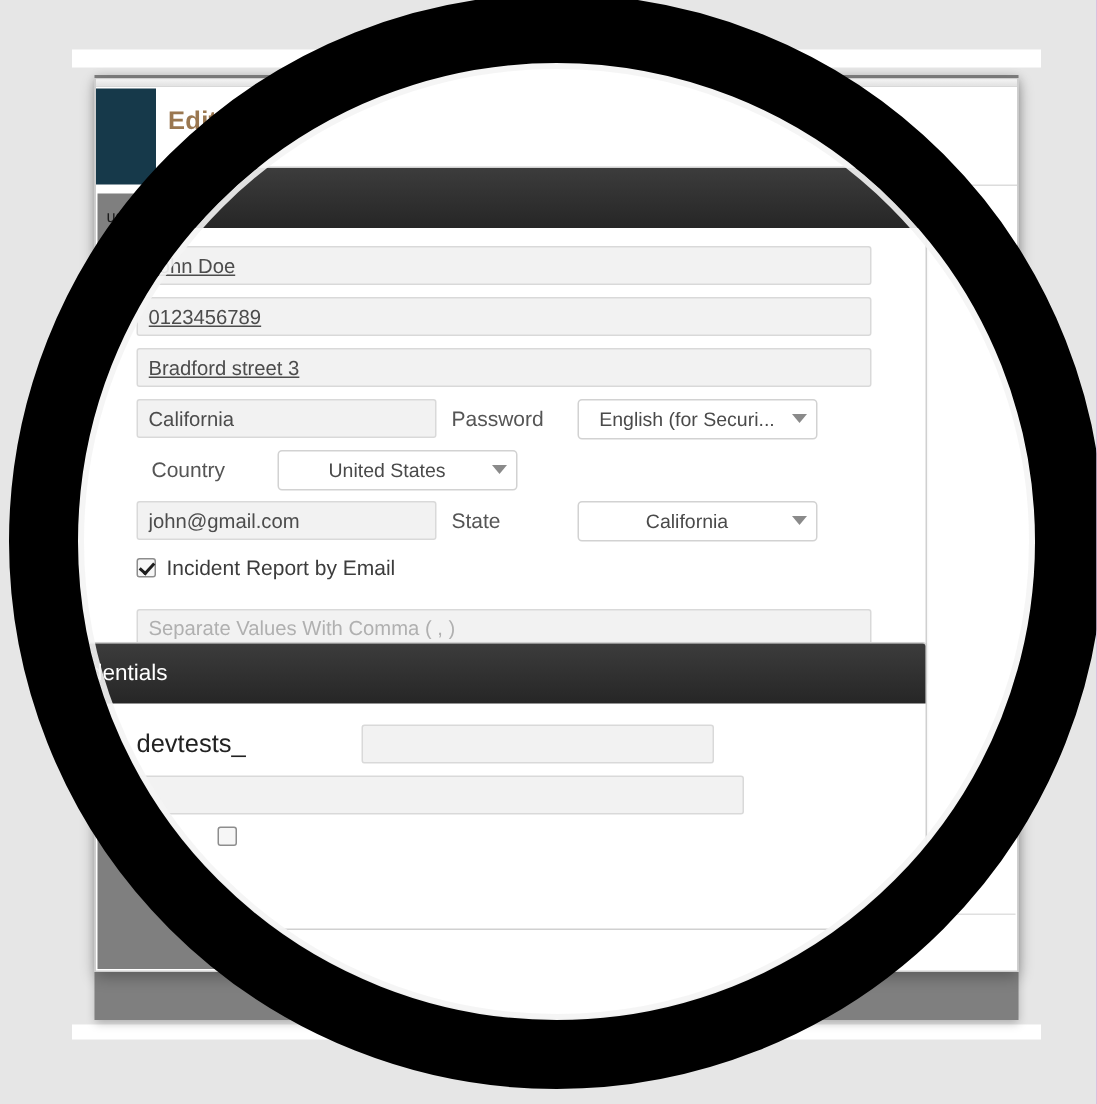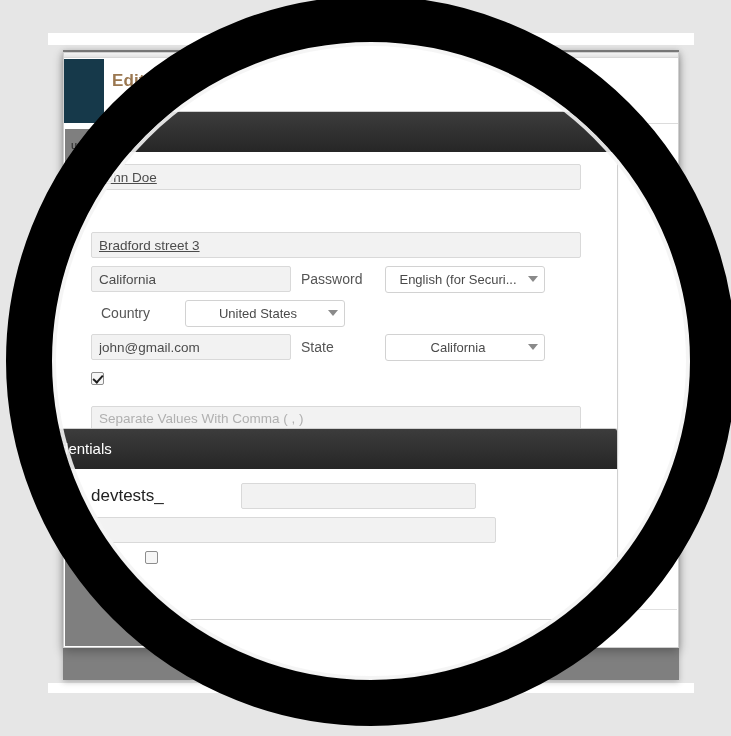--- a/index.html
+++ b/index.html
@@ -323,20 +323,21 @@
         <div class="panel-head"></div>
         <div class="panel-body">
 
           <div class="row">
             <div class="lbl">Name</div>
             <input class="inp wide" value="John Doe" style="">
           </div>
 
           <div class="row">
             <div class="lbl">Phone</div>
+            <input class="inp wide" value="0123456789" style="">
           </div>
 
           <div class="row">
             <div class="lbl">Address</div>
             <input class="inp wide" value="Bradford street 3" style="">
           </div>
 
           <div class="row">
             <div class="lbl">City</div>
             <input class="inp half" value="California" style="">
@@ -361,20 +362,21 @@
             <input class="inp half" value="john@gmail.com" style="">
             <div class="sel-label">State</div>
             <div class="sel">
               <span class="sel-text">California</span>
               <span class="caret"></span>
             </div>
           </div>
 
           <div class="cbrow">
             <span class="cbox checked"></span>
+            <span class="cb-text">Incident Report by Email</span>
           </div>
 
           <div class="row" style="margin-top:6px;">
             <div class="lbl two-line">
               <div>Additional</div>
               <div>Recipients</div>
             </div>
             <input class="inp full" placeholder="Separate Values With Comma ( , )" style="">
           </div>
 

